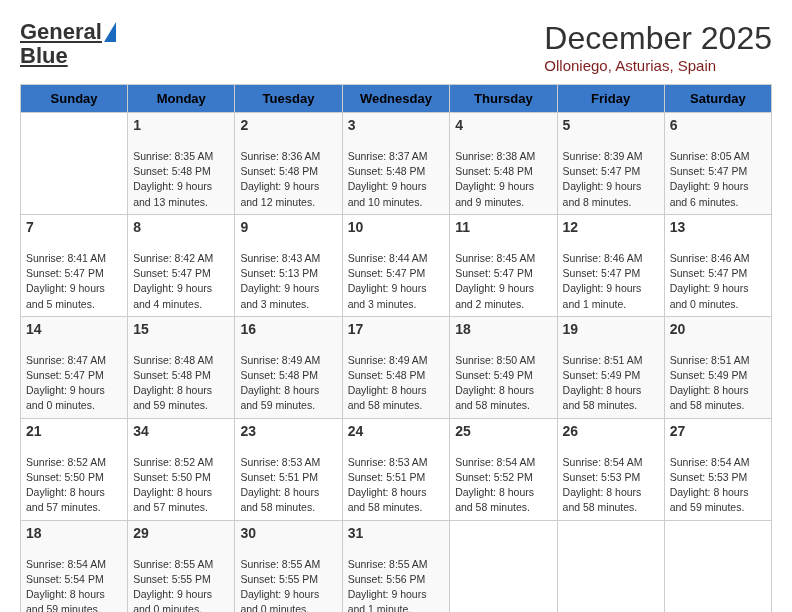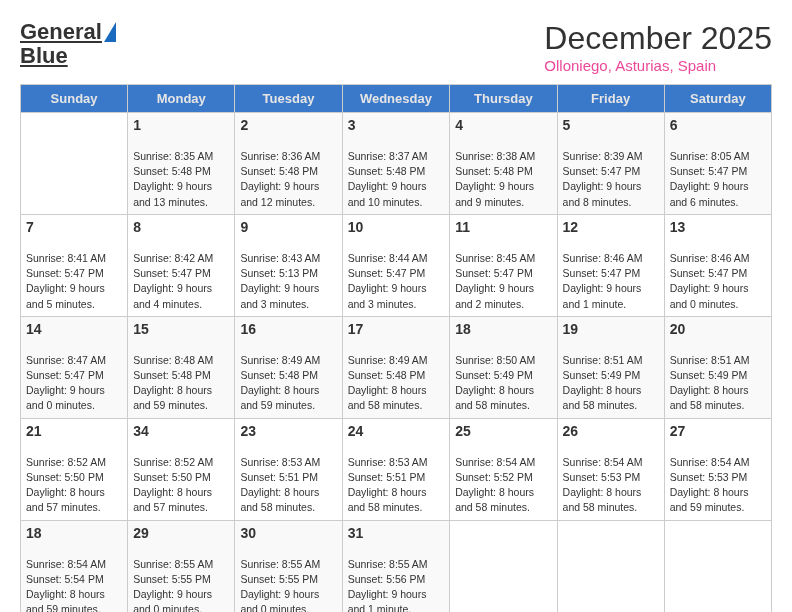--- a/index.html
+++ b/index.html
@@ -43,29 +43,29 @@
     .title-area {
       text-align: left;
     }
     .month-title {
       font-size: 32px;
       color: #333;
       font-weight: normal;
     }
     .subtitle {
       font-size: 15px;
-      color: #ec4899;
+      color: #7f1d1d;
     }
     table {
       width: 100%;
       border-collapse: collapse;
     }
     thead tr th {
       background-color: #3a78c9;
-      color: #e5e5e5;
+      color: #000000;
       padding: 6px 4px;
       font-size: 13px;
       font-weight: bold;
       border: 1px solid #ccc;
     }
     tbody tr td {
       border: 1px solid #ccc;
       vertical-align: top;
       padding: 4px 5px;
       width: 108px;

